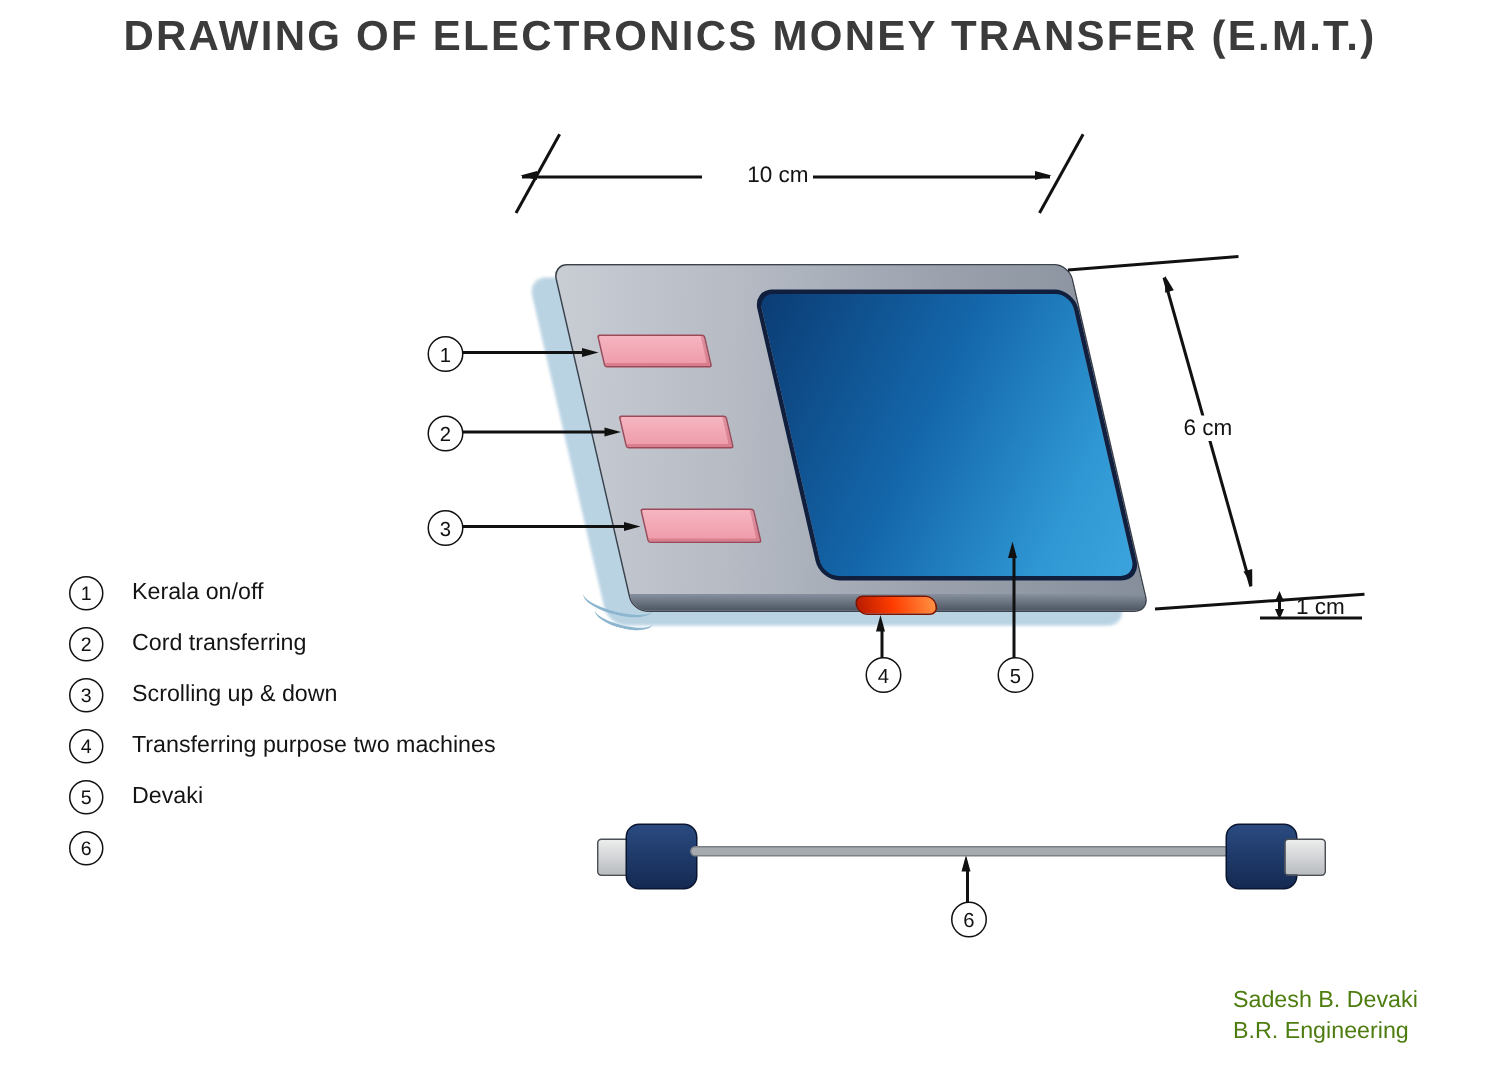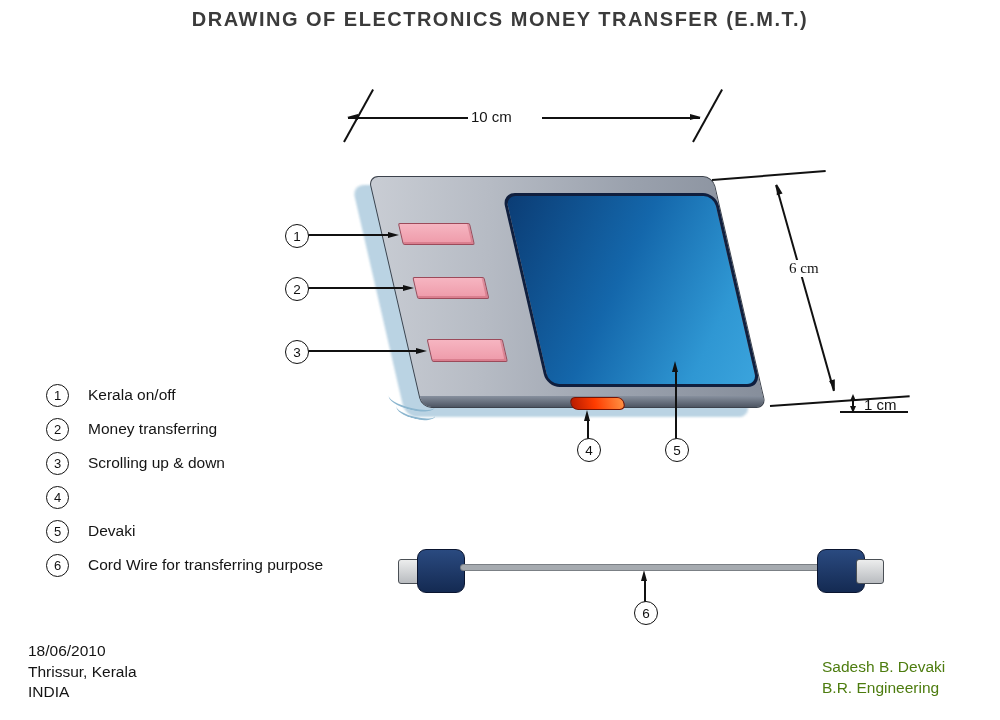--- a/index.html
+++ b/index.html
@@ -7,21 +7,21 @@
           font-family:"Liberation Sans", sans-serif;color:#1a1a1a;}
   .ln{position:absolute;background:#111;}
   .rg{position:absolute;transform-origin:0 0;}
   .ahL{position:absolute;width:0;height:0;border-top:3.5px solid transparent;border-bottom:3.5px solid transparent;border-right:11px solid #111;}
   .ahR{position:absolute;width:0;height:0;border-top:3.5px solid transparent;border-bottom:3.5px solid transparent;border-left:11px solid #111;}
   .ahU{position:absolute;width:0;height:0;border-left:3.5px solid transparent;border-right:3.5px solid transparent;border-bottom:11px solid #111;}
   .ahU2{position:absolute;width:0;height:0;border-left:3px solid transparent;border-right:3px solid transparent;border-bottom:7px solid #111;}
   .ahD2{position:absolute;width:0;height:0;border-left:3px solid transparent;border-right:3px solid transparent;border-top:7px solid #111;}
 
   .title{position:absolute;top:8px;left:0;width:1000px;text-align:center;
-         font-size:20px;font-weight:bold;letter-spacing:1.5px;color:#3b3b3b;}
+         font-size:28px;font-weight:bold;letter-spacing:1.5px;color:#3b3b3b;}
 
   
   .dev-shadow{position:absolute;left:352px;top:185px;width:345px;height:232px;
               transform:skewX(13deg);transform-origin:0 0;background:#bad3e3;
               border-radius:12px;filter:blur(1.2px);}
   .swoosh{position:absolute;border-bottom:2.5px solid #8cb6cf;border-radius:50%;}
   .sw1{left:388px;top:392px;width:48px;height:16px;transform:rotate(14deg);}
   .sw2{left:396px;top:403px;width:40px;height:14px;transform:rotate(14deg);}
   .device{position:absolute;left:368px;top:176px;width:345px;height:232px;
           transform:skewX(13deg);transform-origin:0 0;}
@@ -90,31 +90,31 @@
 
   <div class="rg" style="left:344px;top:142px;transform:rotate(-61deg);">
     <div class="ln" style="left:0;top:-0.8px;width:60px;height:1.6px;"></div>
   </div>
   <div class="rg" style="left:693px;top:142px;transform:rotate(-61deg);">
     <div class="ln" style="left:0;top:-0.8px;width:60px;height:1.6px;"></div>
   </div>
   <div class="ln" style="left:348px;top:117px;width:352px;height:1.6px;"></div>
   <div class="ahL" style="left:347px;top:114.4px;"></div>
   <div class="ahR" style="left:690px;top:114.4px;"></div>
-  <div class="dim-label" style="left:468px;top:108px;width:68px;text-align:left;">10 cm</div>
+  <div class="dim-label" style="left:468px;top:108px;width:68px;text-align:right;">10 cm</div>
 
   <div class="rg" style="left:712px;top:180px;transform:rotate(-4.5deg);">
     <div class="ln" style="left:0;top:-0.8px;width:114px;height:1.6px;"></div>
   </div>
   <div class="rg" style="left:776px;top:185px;transform:rotate(74.3deg);">
     <div class="ln" style="left:0;top:-0.8px;width:214px;height:1.6px;"></div>
     <div class="ahL" style="left:-1px;top:-4px;"></div>
     <div class="ahR" style="left:203px;top:-4px;"></div>
   </div>
-  <div class="dim-label" style="left:786px;top:260px;font-family:Liberation Serif, serif;">6 cm</div>
+  <div class="dim-label" style="left:786px;top:277px;">6 cm</div>
 
   <div class="rg" style="left:770px;top:406px;transform:rotate(-4deg);">
     <div class="ln" style="left:0;top:-0.75px;width:140px;height:1.5px;"></div>
   </div>
   <div class="ln" style="left:840px;top:411px;width:68px;height:1.5px;"></div>
   <div class="ln" style="left:852px;top:398px;width:1.5px;height:12px;"></div>
   <div class="ahU2" style="left:850px;top:394px;"></div>
   <div class="ahD2" style="left:850px;top:406px;"></div>
   <div class="dim-label" style="left:861px;top:396px;background:transparent;">1 cm</div>
 
@@ -143,48 +143,43 @@
   <div class="co" style="left:665px;top:438px;">5</div>
   <div class="co" style="left:634px;top:601px;">6</div>
 
   <div class="legend">
     <div class="legend-row">
       <div class="co-sm">1</div>
       <span class="legend-label">Kerala on/off</span>
     </div>
     <div class="legend-row">
       <div class="co-sm">2</div>
-      <span class="legend-label">Money transferring</span>
+      <span class="legend-label">Cord transferring</span>
     </div>
     <div class="legend-row">
       <div class="co-sm">3</div>
       <span class="legend-label">Scrolling up &amp; down</span>
     </div>
     <div class="legend-row">
       <div class="co-sm">4</div>
+      <span class="legend-label">Transferring purpose two machines</span>
     </div>
     <div class="legend-row">
       <div class="co-sm">5</div>
       <span class="legend-label">Devaki</span>
     </div>
     <div class="legend-row">
       <div class="co-sm">6</div>
-      <span class="legend-label">Cord Wire for transferring purpose</span>
     </div>
   </div>
 
   <div class="plug" style="left:398px;top:559px;"></div>
   <div class="connector" style="left:417px;top:549px;"></div>
   <div class="cable"></div>
   <div class="connector" style="left:817px;top:549px;"></div>
   <div class="plug" style="left:856px;top:559px;"></div>
 
-  <div class="footer">
-    <div>18/06/2010</div>
-    <div>Thrissur, Kerala</div>
-    <div>INDIA</div>
-  </div>
   <div class="credit">
     <div>Sadesh B. Devaki</div>
     <div>B.R. Engineering</div>
   </div>
 
 </div>
 
 </body></html>

